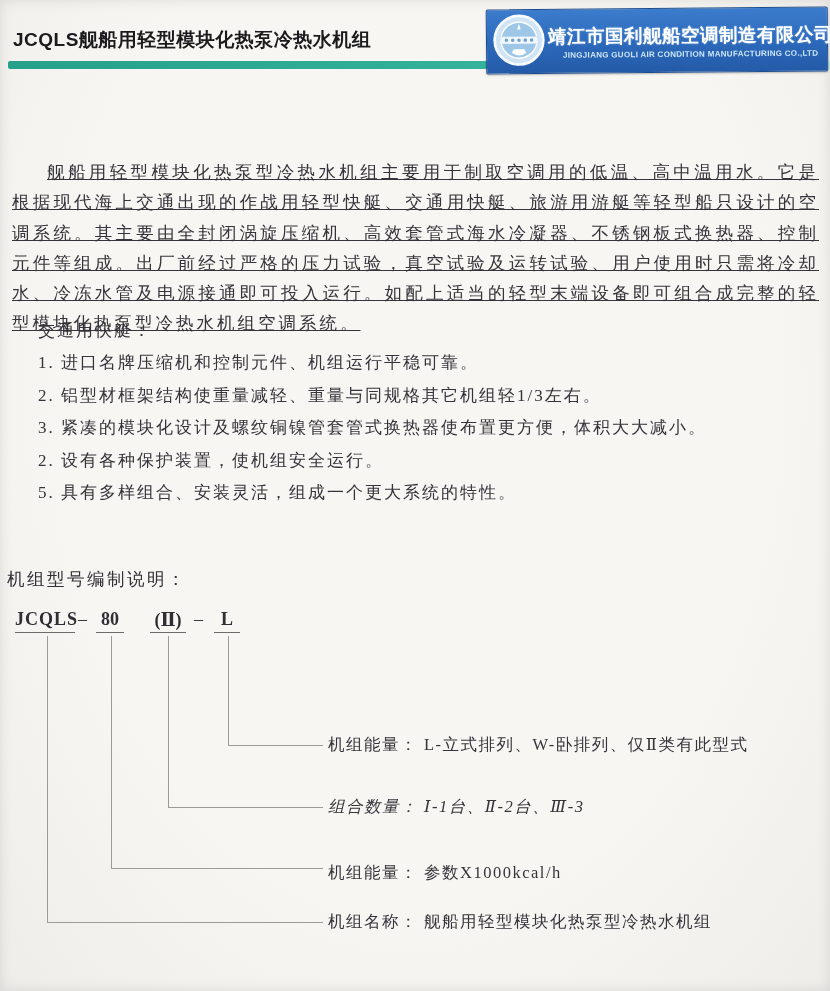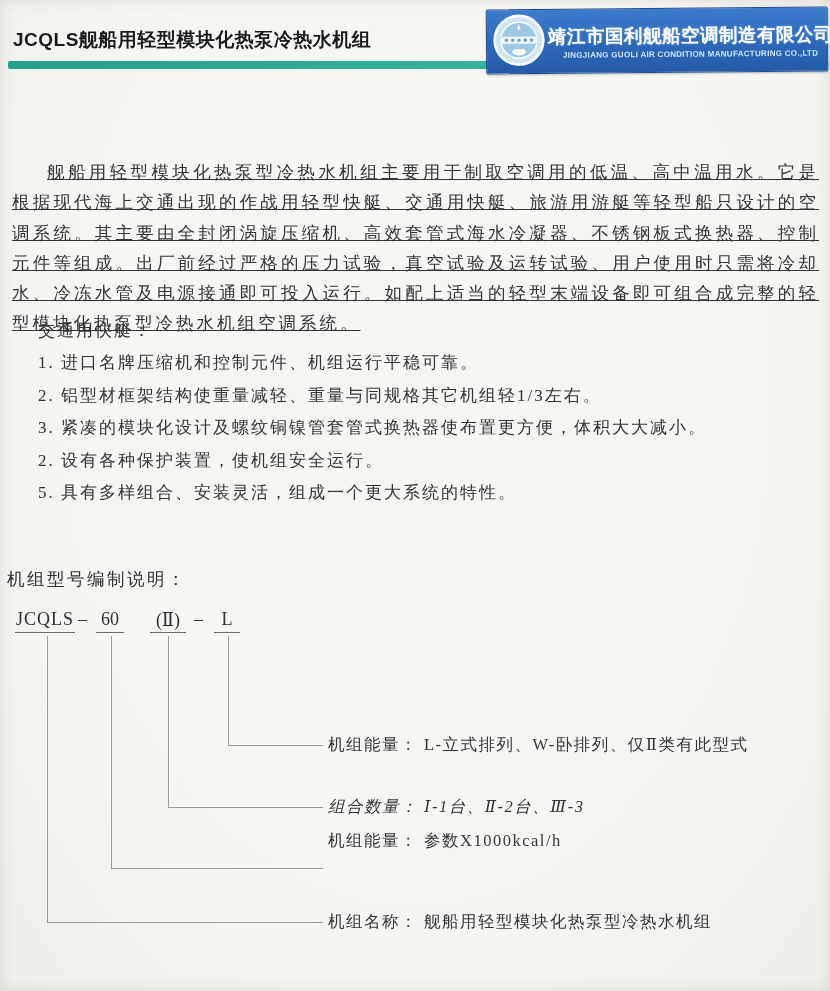--- a/index.html
+++ b/index.html
@@ -60,21 +60,21 @@
   }
   .features .item{white-space:nowrap;}
   
   .model-heading{
     position:absolute;left:7px;top:567px;
     font-size:17.5px;letter-spacing:2.5px;color:#303036;white-space:nowrap;
   }
   .code-part{
     position:absolute;top:609px;height:20px;
     font-size:18px;color:#2e2e34;text-align:center;
-    border-bottom:1px solid #6b6b6b;padding-bottom:3px;
+    border-bottom:1px solid #6b6b6b;padding-bottom:3px;font-weight:bold;
   }
   .code-sep{
     position:absolute;top:609px;font-size:18px;color:#2e2e34;
   }
   .cp1{left:15px;width:60px;letter-spacing:1px;}
   .cp2{left:96px;width:28px;}
   .cp3{left:150px;width:36px;}
   .cp4{left:214px;width:26px;}
   .sep1{left:78px;}
   .sep2{left:194px;}
@@ -87,21 +87,21 @@
   .h1{left:47px;top:922px;width:276px;}
   .h2{left:111px;top:868px;width:212px;}
   .h3{left:168px;top:807px;width:155px;}
   .h4{left:228px;top:745px;width:95px;}
   .legend-row{
     position:absolute;left:328px;height:22px;line-height:22px;
     font-size:16.5px;letter-spacing:1.5px;color:#34343a;white-space:nowrap;
   }
   .lr1{top:734px;}
   .lr2{top:796px;font-style:italic;}
-  .lr3{top:830px;}
+  .lr3{top:862px;}
   .lr4{top:911px;}
   .legend-row .lab{margin-right:6px;}
 </style>
 </head>
 <body>
 
 <div class="page">
 
   <div class="title">JCQLS舰船用轻型模块化热泵冷热水机组</div>
   <div class="rule"></div>
@@ -136,21 +136,21 @@
     <div class="item">2. 铝型材框架结构使重量减轻、重量与同规格其它机组轻1/3左右。</div>
     <div class="item">3. 紧凑的模块化设计及螺纹铜镍管套管式换热器使布置更方便，体积大大减小。</div>
     <div class="item">2. 设有各种保护装置，使机组安全运行。</div>
     <div class="item">5. 具有多样组合、安装灵活，组成一个更大系统的特性。</div>
   </div>
 
   <div class="model-heading">机组型号编制说明：</div>
 
   <span class="code-part cp1">JCQLS</span>
   <span class="code-sep sep1">–</span>
-  <span class="code-part cp2">60</span>
+  <span class="code-part cp2">80</span>
   <span class="code-part cp3">(Ⅱ)</span>
   <span class="code-sep sep2">–</span>
   <span class="code-part cp4">L</span>
 
   <div class="vline v1"></div>
   <div class="vline v2"></div>
   <div class="vline v3"></div>
   <div class="vline v4"></div>
   <div class="hline h1"></div>
   <div class="hline h2"></div>

